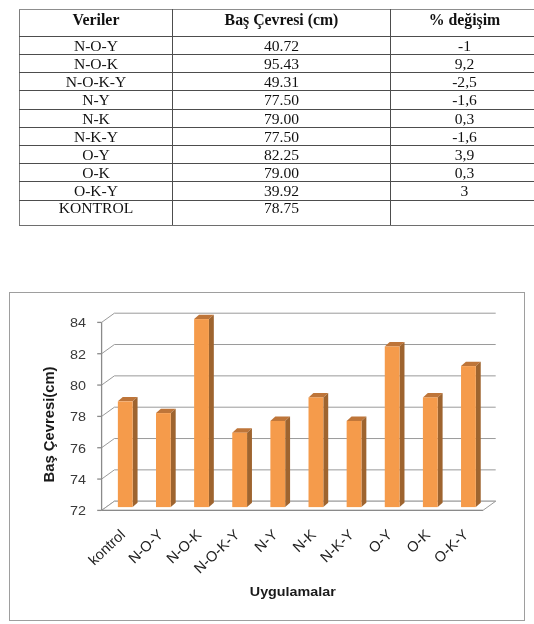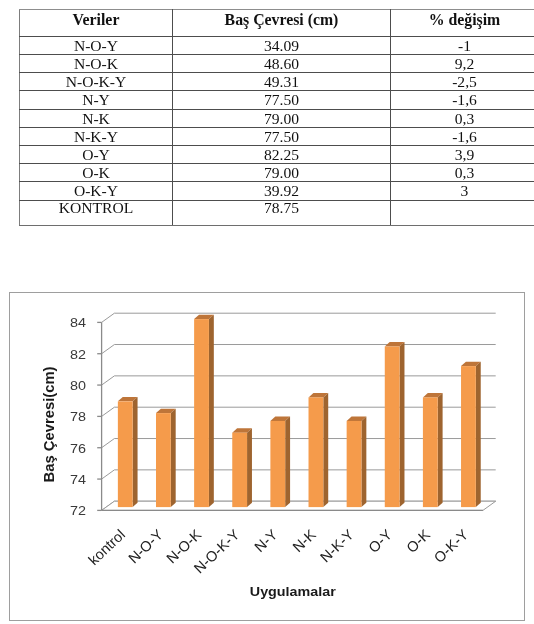--- a/index.html
+++ b/index.html
@@ -38,26 +38,26 @@
   <thead>
       <tr>
     <th>Veriler</th>
     <th>Baş Çevresi (cm)</th>
     <th>% değişim</th>
   </tr>
     </thead>
   <tbody id="table-body">
       <tr>
         <td>N-O-Y</td>
-        <td>34.09</td>
+        <td>40.72</td>
         <td>-1</td>
       </tr>
       <tr>
         <td>N-O-K</td>
-        <td>48.60</td>
+        <td>95.43</td>
         <td>9,2</td>
       </tr>
       <tr>
         <td>N-O-K-Y</td>
         <td>49.31</td>
         <td>-2,5</td>
       </tr>
       <tr>
         <td>N-Y</td>
         <td>77.50</td>

